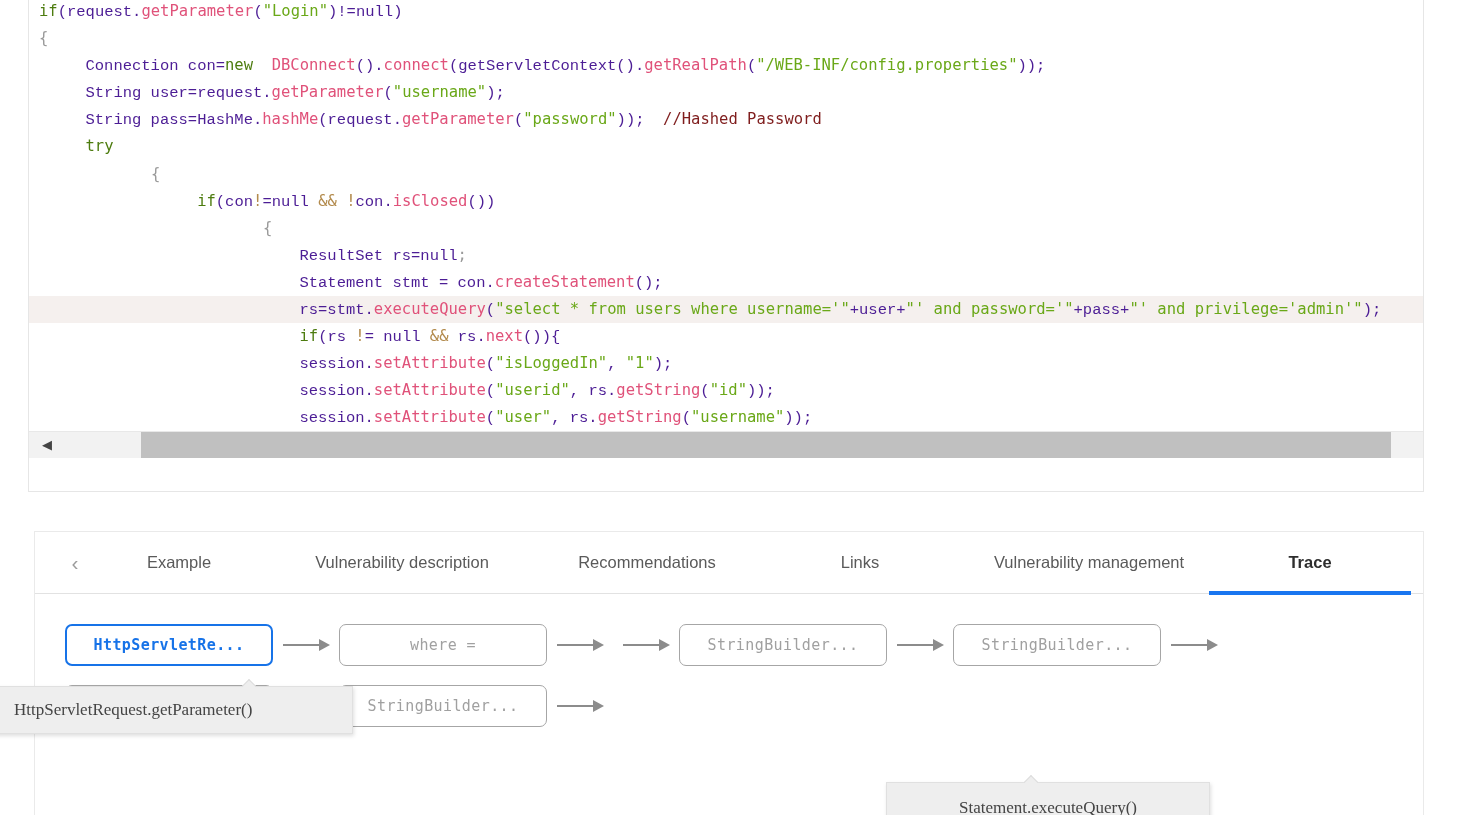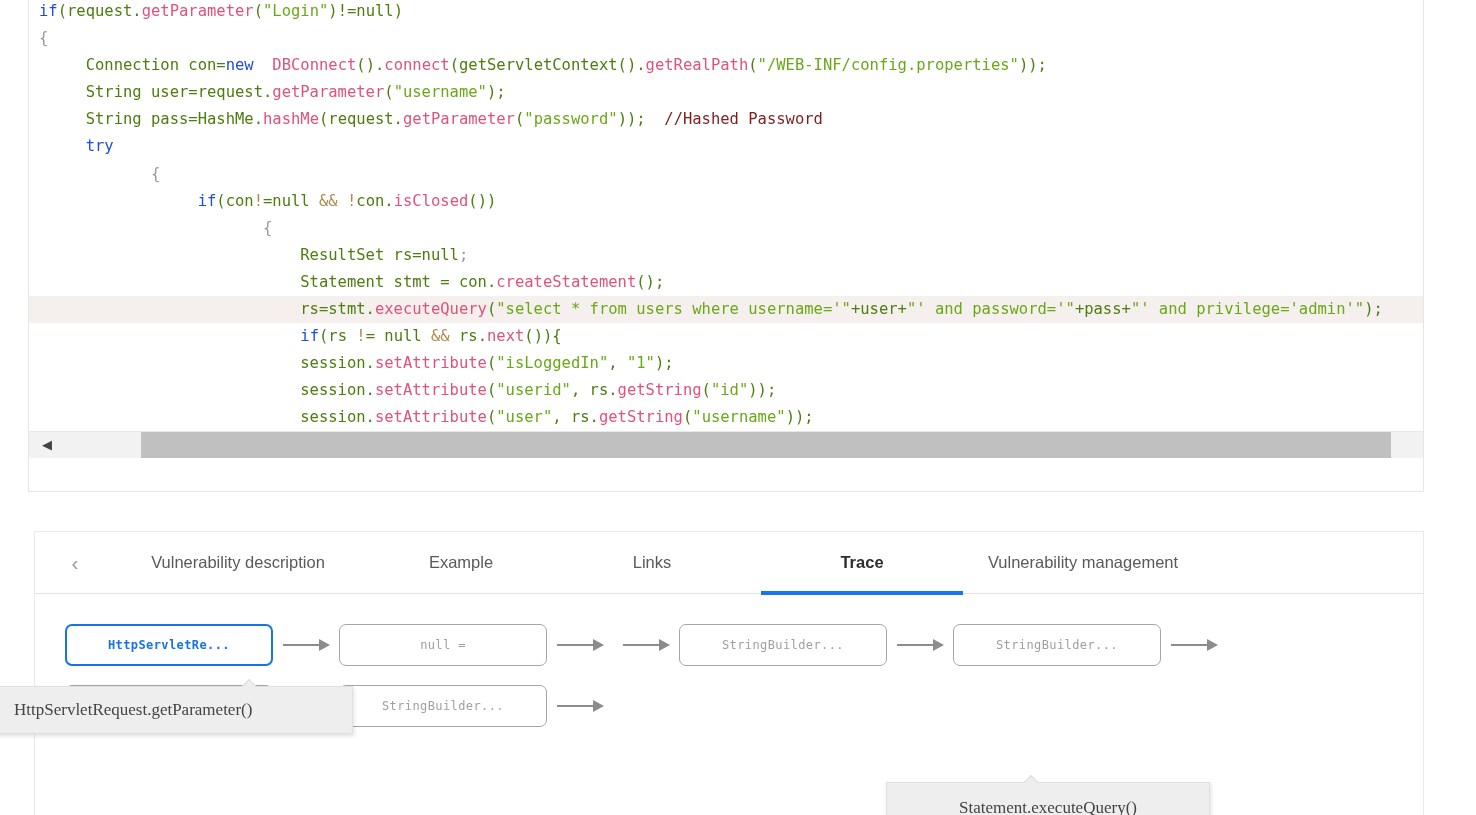--- a/index.html
+++ b/index.html
@@ -49,27 +49,27 @@
     padding-top: 2px;
   }
   .cl {
     display: block;
     height: 27.1px;
     padding-left: 10px;
   }
   .cl.hl { background: #f5f0ee; }
 
   
-  .kw   { color: #1d4ed8; }       
+  .kw   { color: #4d7c0f; }       
   .mth  { color: #e0527a; margin-top: 29px; }       
   .str  { color: #6aa818; }       
   .cmt  { color: #7f1d1d; }       
   .op   { color: #b38b4d; }       
   .pnc  { color: #9a9a9a; }       
-  .pln  { color: #4d7c0f; }
+  .pln  { color: #4c1d95; font-family: Liberation Mono, monospace; }
 
   
   .hscroll {
     position: absolute;
     left: 0;
     bottom: 33px;
     width: 100%;
     height: 26px;
     background: #f2f2f2;
     border-top: 1px solid #e8e8e8;
@@ -178,21 +178,21 @@
 
   .node {
     width: 208px;
     height: 42px;
     border: 1.6px solid #a6a6a6;
     border-radius: 7px;
     display: flex;
     align-items: center;
     justify-content: center;
     font-family: "DejaVu Sans Mono", "Liberation Mono", monospace;
-    font-size: 12px;
+    font-size: 15px;
     color: #a0a0a0;
     background: #ffffff;
     box-sizing: border-box;
     cursor: pointer;
     letter-spacing: 0.4px;
     position: relative;
   }
   .node.sel {
     border: 2.4px solid #1773e8;
     color: #1773e8;
@@ -291,46 +291,49 @@
     <div class="hscroll-thumb"></div>
   </div>
   <div class="code-footer"></div>
 </div>
 
 <div class="detail-panel">
 
   <div class="tabbar">
     <div class="tab-back">‹</div>
     <div id="tabs-container" style="display:flex;align-items:center;">
+        <div class="tab" style="width: 164px;">
+          <span>Example</span>
+        </div>
         <div class="tab" style="width: 282px;">
           <span>Vulnerability description</span>
         </div>
-        <div class="tab" style="width: 164px;">
-          <span>Example</span>
+        <div class="tab" style="width: 208px;">
+          <span>Recommendations</span>
         </div>
         <div class="tab" style="width: 218px;">
           <span>Links</span>
         </div>
+        <div class="tab" style="width: 240px;">
+          <span>Vulnerability management</span>
+        </div>
         <div class="tab active" style="width: 202px;">
           <span>Trace</span>
-        </div>
-        <div class="tab" style="width: 240px;">
-          <span>Vulnerability management</span>
         </div>
       </div>
   </div>
 
   <div class="trace-area">
     <div class="trace-row r1" id="trace-row-1">
         <div class="node sel">
           <span>HttpServletRe...</span>
         </div>
         <div class="arrow"></div>
         <div class="node">
-          <span>null =</span>
+          <span>where =</span>
         </div>
         <div class="arrow"></div>
         <div class="arrow"></div>
         <div class="node">
           <span>StringBuilder...</span>
         </div>
         <div class="arrow"></div>
         <div class="node">
           <span>StringBuilder...</span>
         </div>

